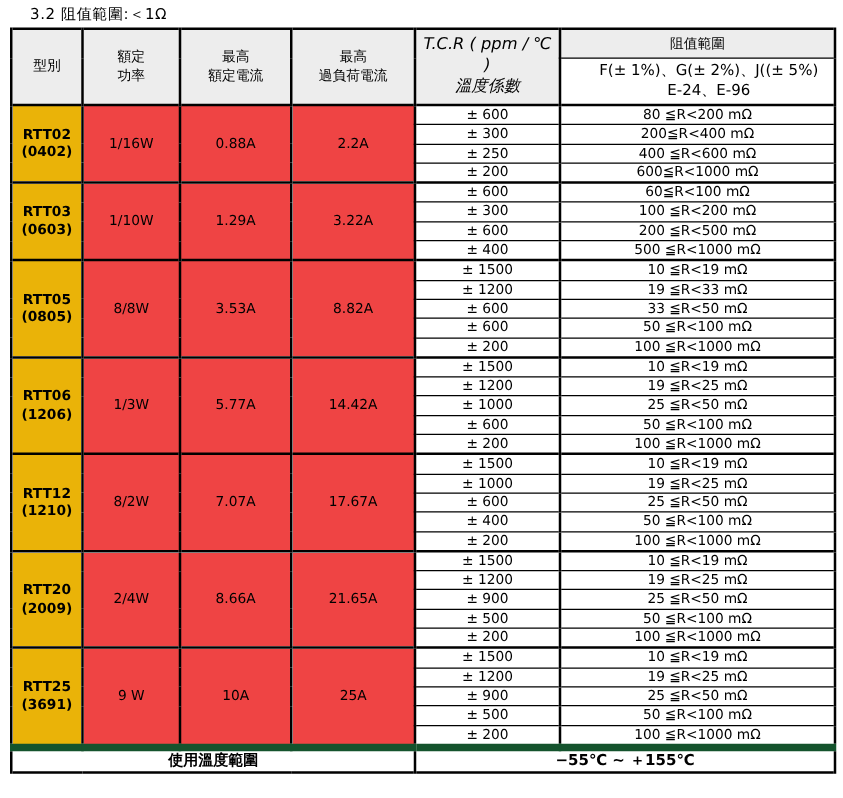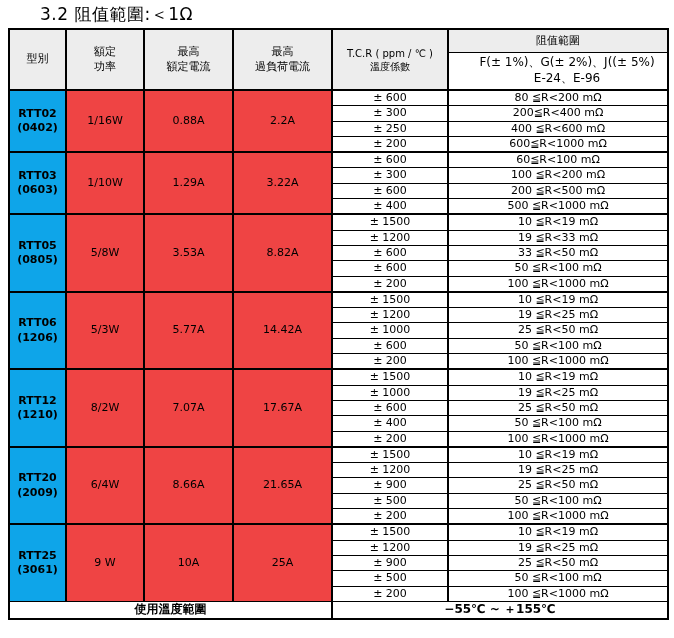--- a/index.html
+++ b/index.html
@@ -5,22 +5,22 @@
   html, body { margin: 0; padding: 0; }
   body {
     width: 674px;
     height: 638px;
     background: #ffffff;
     color: #000000;
     font-family: "DejaVu Sans", "Liberation Sans", sans-serif;
     overflow: hidden;
   }
   .page-title {
-    margin: 3px 0 2px 40px;
-    font-size: 17px;
+    margin: 3px 0 2px 24px;
+    font-size: 12px;
     font-weight: normal;
     letter-spacing: 0.5px;
   }
   table.spec {
     border-collapse: collapse;
     table-layout: fixed;
     margin-left: 8px;
     width: 659px;
     border: 2px solid #000;
   }
@@ -36,37 +36,37 @@
     font-size: 11px;
     line-height: 1.3;
     overflow: hidden;
   }
   thead th {
     background: #ededed;
     font-weight: normal;
   }
   thead tr.hrow1 th { height: 22px; }
   thead tr.hrow2 th { height: 36px; padding-left: 20px; }
-  thead th.tcr-head { font-size: 10px; }
+  thead th.tcr-head { font-size: 13px; font-style: italic; }
   thead th.range-sub-head { font-size: 12px; background: #ffffff; }
   thead { border-bottom: 2px solid #000; }
   td.model {
-    background: #0ea5e9;
+    background: #eab308;
     font-weight: bold;
     font-size: 11.5px;
   }
   td.val { font-size: 12px; background: #ef4444; }
   td.tcr, td.range {
     height: 14px;
     font-size: 11.5px;
     background: #fff;
   }
   tr.group-start td { border-top: 2px solid #000; }
   tr.footer-row td {
-    border-top: 1px solid #14532d;
+    border-top: 6px solid #14532d;
     font-weight: bold;
     height: 16px;
     font-size: 12px;
     background: #fff;
   }
 </style>
 </head>
 <body>
 
 <div class="page-title">3.2 阻值範圍:＜1Ω</div>
@@ -137,21 +137,21 @@
         <td class="tcr">± 600</td>
         <td class="range">200 ≦R&lt;500 mΩ</td>
       </tr>
       <tr>
         <td class="tcr">± 400</td>
         <td class="range">500 ≦R&lt;1000 mΩ</td>
       </tr>
       <tr class="group-start">
         <td class="model" rowspan="5">RTT05
 (0805)</td>
-        <td class="val" rowspan="5">5/8W</td>
+        <td class="val" rowspan="5">8/8W</td>
         <td class="val" rowspan="5">3.53A</td>
         <td class="val" rowspan="5">8.82A</td>
         <td class="tcr">± 1500</td>
         <td class="range">10 ≦R&lt;19 mΩ</td>
       </tr>
       <tr>
         <td class="tcr">± 1200</td>
         <td class="range">19 ≦R&lt;33 mΩ</td>
       </tr>
       <tr>
@@ -162,21 +162,21 @@
         <td class="tcr">± 600</td>
         <td class="range">50 ≦R&lt;100 mΩ</td>
       </tr>
       <tr>
         <td class="tcr">± 200</td>
         <td class="range">100 ≦R&lt;1000 mΩ</td>
       </tr>
       <tr class="group-start">
         <td class="model" rowspan="5">RTT06
 (1206)</td>
-        <td class="val" rowspan="5">5/3W</td>
+        <td class="val" rowspan="5">1/3W</td>
         <td class="val" rowspan="5">5.77A</td>
         <td class="val" rowspan="5">14.42A</td>
         <td class="tcr">± 1500</td>
         <td class="range">10 ≦R&lt;19 mΩ</td>
       </tr>
       <tr>
         <td class="tcr">± 1200</td>
         <td class="range">19 ≦R&lt;25 mΩ</td>
       </tr>
       <tr>
@@ -212,21 +212,21 @@
         <td class="tcr">± 400</td>
         <td class="range">50 ≦R&lt;100 mΩ</td>
       </tr>
       <tr>
         <td class="tcr">± 200</td>
         <td class="range">100 ≦R&lt;1000 mΩ</td>
       </tr>
       <tr class="group-start">
         <td class="model" rowspan="5">RTT20
 (2009)</td>
-        <td class="val" rowspan="5">6/4W</td>
+        <td class="val" rowspan="5">2/4W</td>
         <td class="val" rowspan="5">8.66A</td>
         <td class="val" rowspan="5">21.65A</td>
         <td class="tcr">± 1500</td>
         <td class="range">10 ≦R&lt;19 mΩ</td>
       </tr>
       <tr>
         <td class="tcr">± 1200</td>
         <td class="range">19 ≦R&lt;25 mΩ</td>
       </tr>
       <tr>
@@ -236,21 +236,21 @@
       <tr>
         <td class="tcr">± 500</td>
         <td class="range">50 ≦R&lt;100 mΩ</td>
       </tr>
       <tr>
         <td class="tcr">± 200</td>
         <td class="range">100 ≦R&lt;1000 mΩ</td>
       </tr>
       <tr class="group-start">
         <td class="model" rowspan="5">RTT25
-(3061)</td>
+(3691)</td>
         <td class="val" rowspan="5">9 W</td>
         <td class="val" rowspan="5">10A</td>
         <td class="val" rowspan="5">25A</td>
         <td class="tcr">± 1500</td>
         <td class="range">10 ≦R&lt;19 mΩ</td>
       </tr>
       <tr>
         <td class="tcr">± 1200</td>
         <td class="range">19 ≦R&lt;25 mΩ</td>
       </tr>

